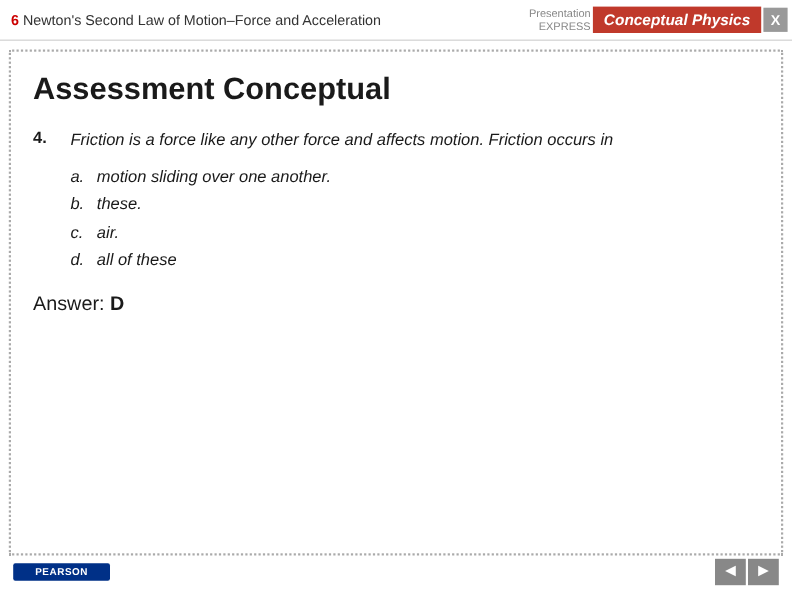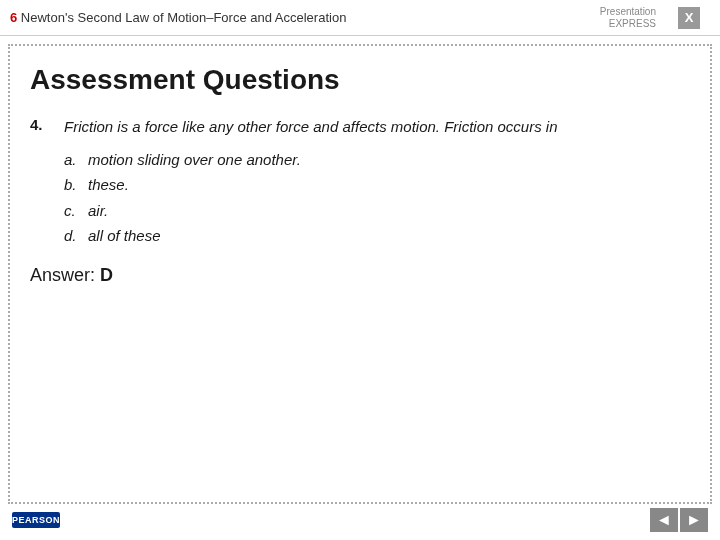--- a/index.html
+++ b/index.html
@@ -12,38 +12,38 @@
       overflow: hidden;
       position: relative;
     }
 
     
     .header {
       display: flex;
       align-items: center;
       justify-content: space-between;
       background: #ffffff;
-      padding: 6px 20px 6px 10px;
+      padding: 6px 4px 6px 10px;
       border-bottom: 1px solid #ccc;
     }
 
     .header-left {
       font-size: 13px;
       color: #333;
     }
 
     .header-left .chapter-num {
       color: #cc0000;
       font-weight: bold;
     }
 
     .header-right {
       display: flex;
       align-items: center;
-      gap: 22px;
+      gap: 2px;
     }
 
     .presentation-express {
       font-size: 11px;
       color: #555;
       text-align: right;
     }
 
     .presentation-express span {
       display: block;
@@ -154,21 +154,21 @@
       justify-content: space-between;
       align-items: center;
       padding: 0 4px;
     }
 
     .pearson-logo {
       background: #003087;
       color: white;
       font-size: 9px;
       font-weight: bold;
-      padding: 3px 0;
+      padding: 3px 20px;
       border-radius: 2px;
       letter-spacing: 0.5px;
     }
 
     .nav-arrows {
       display: flex;
       gap: 2px;
     }
 
     .nav-btn {
@@ -190,26 +190,29 @@
 
 <div class="header">
   <div class="header-left">
     <span class="chapter-num">6</span>
     <span>Newton's Second Law of Motion–Force and Acceleration</span>
   </div>
   <div class="header-right">
     <div class="presentation-express">
       <span>Presentation</span><span style="display:inline;font-weight:normal;">EXPRESS</span>
     </div>
+    <div class="brand-box">
+      <span>Conceptual Physics</span>
+    </div>
     <button class="close-btn">X</button>
   </div>
 </div>
 
 <div class="main-frame">
-  <div class="slide-title">Assessment Questions</div>
+  <div class="slide-title">Assessment Conceptual</div>
 
   <div class="question-block">
     <div class="question-num">4.</div>
     <div class="question-content">
       <div class="question-text">Friction is a force like any other force and affects motion. Friction occurs in</div>
       <ul class="choices">
 
       <li>
             <span class="choice-letter">a.</span>
             <span>motion sliding over one another.</span>

